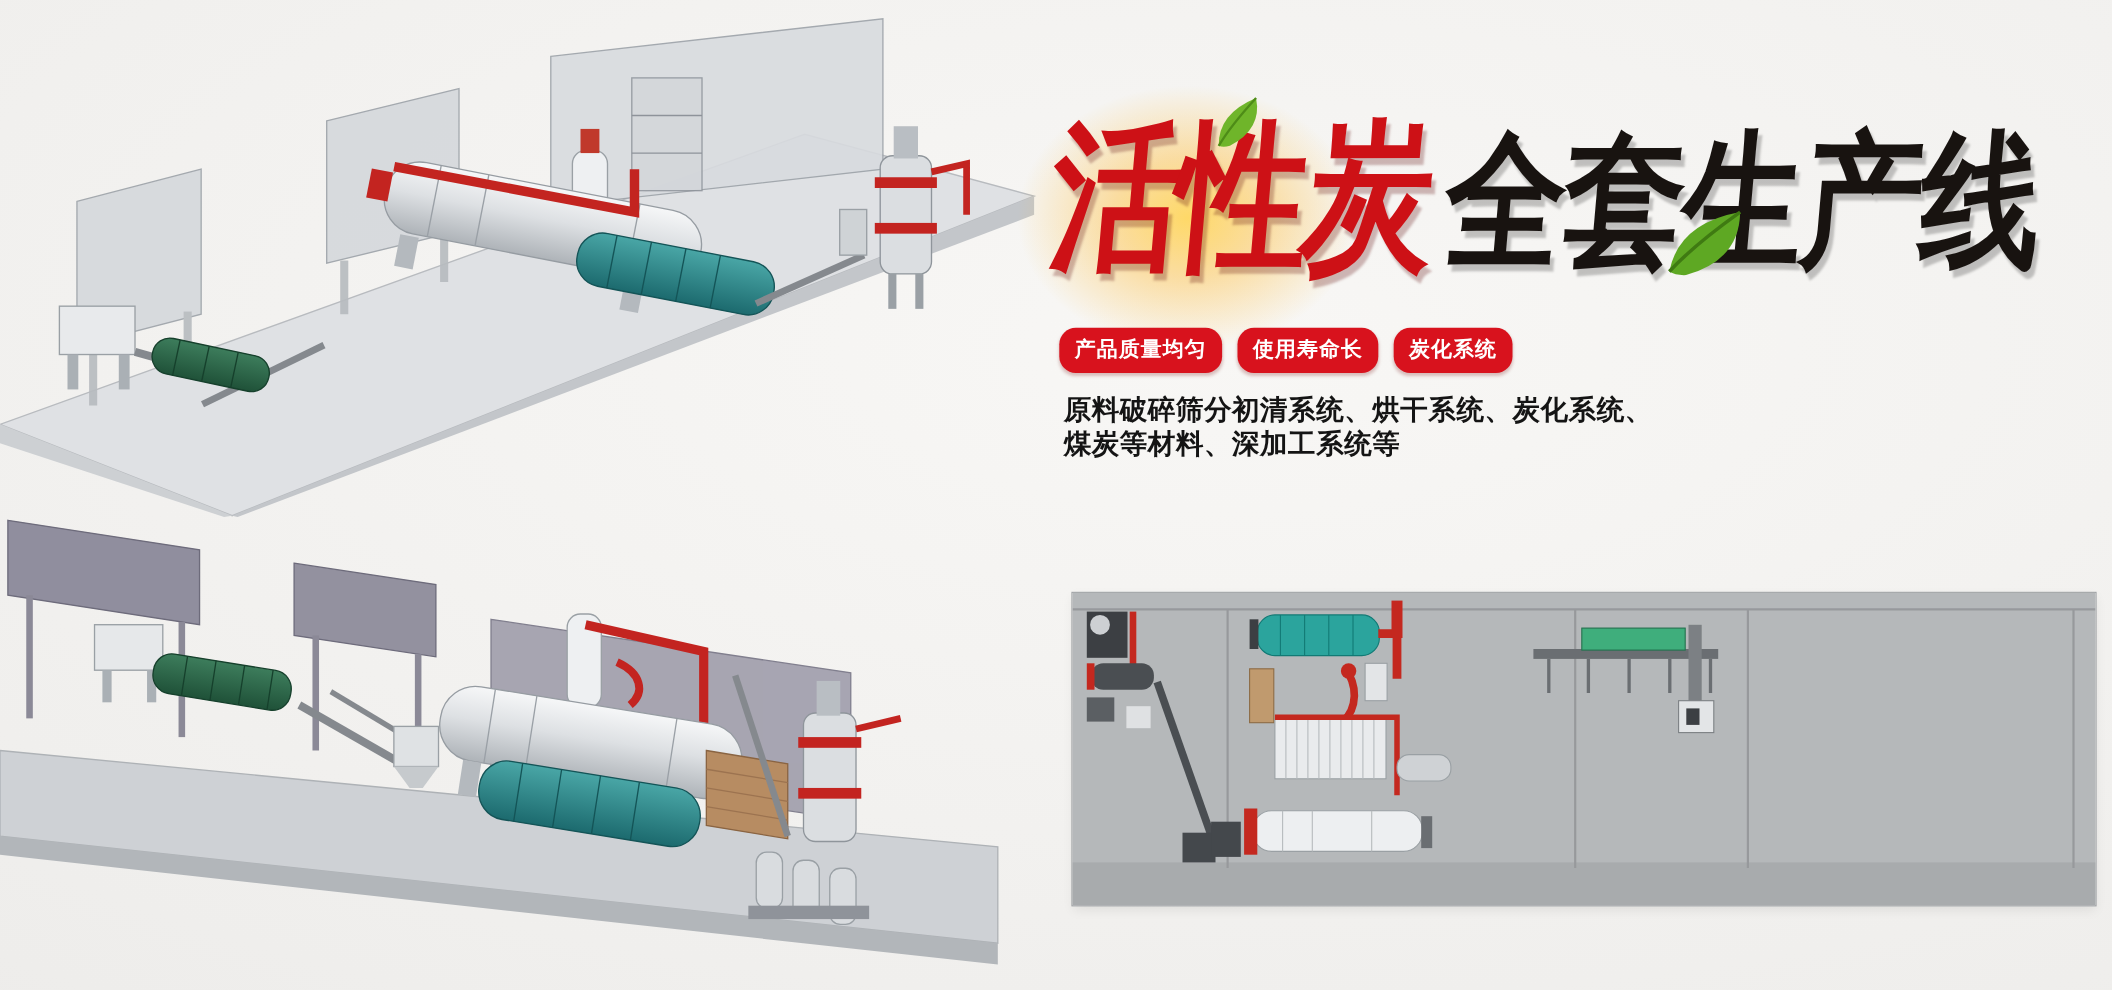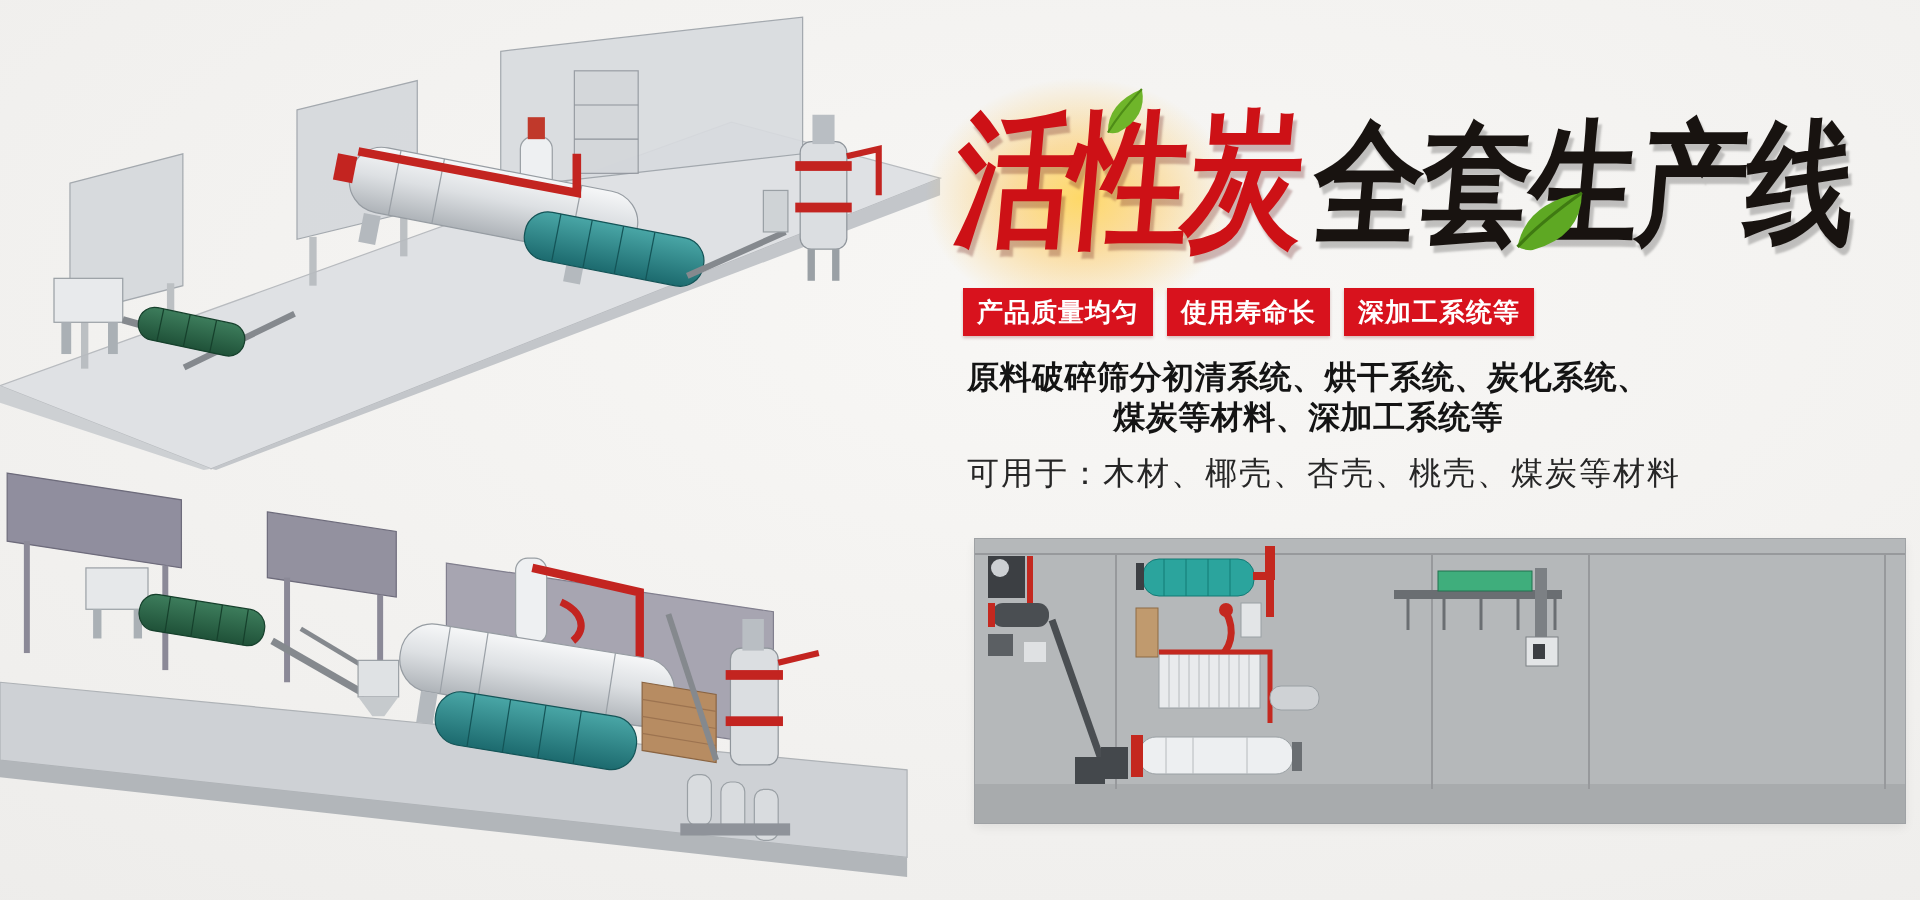--- a/index.html
+++ b/index.html
@@ -25,26 +25,26 @@
   .t-red   { font-size:120px; color:#cd1116; letter-spacing:-6px;
              text-shadow:4px 5px 2px rgba(95,10,10,.28); }
   .t-black { font-size:110px; color:#181310; letter-spacing:-2px; margin-left:16px;
              text-shadow:4px 5px 2px rgba(0,0,0,.22); }
 
   .leaf { position:absolute; }
   .leaf-1 { left:1098px; top:92px;  width:56px; height:40px; transform:rotate(-24deg); }
   .leaf-2 { left:1508px; top:192px; width:86px; height:60px; transform:rotate(-12deg); }
 
   .badges { position:absolute; left:963px; top:288px; display:flex; gap:14px; list-style:none; }
-  .badge  { background:#d8121d; color:#fff; font-size:26px; font-weight:bold; line-height:1;
-            padding:11px 14px; border-radius:0; letter-spacing:1px;
-            box-shadow:0 2px 3px rgba(120,10,10,.25); }
-
-  .desc { position:absolute; left:967px; top:358px; font-size:32px; font-weight:bold;
-          color:#141414; line-height:1.24; letter-spacing:.5px;text-align:center; }
+  .badge  { background:#d8121d; color:#fff; font-size:19px; font-weight:bold; line-height:1;
+            padding:11px 14px; border-radius:15px; letter-spacing:1px;
+            box-shadow:0 2px 3px rgba(120,10,10,.25);margin-top:10px; }
+
+  .desc { position:absolute; left:967px; top:358px; font-size:25px; font-weight:bold;
+          color:#141414; line-height:1.24; letter-spacing:.5px; }
   .materials { position:absolute; left:967px; top:452px; font-size:32px; font-weight:400;
                color:#262626; letter-spacing:2px; }
 
   .panorama { position:absolute; left:975px; top:539px; width:930px; height:284px;
               outline:1px solid #9fa2a5; box-shadow:0 4px 10px rgba(0,0,0,.08); }
   .panorama svg { display:block; width:100%; height:100%; }
 </style>
 </head>
 <body>
 
@@ -267,29 +267,28 @@
     <path d="M3,30 Q20,18 50,5" stroke="#4e8c17" stroke-width="2" fill="none"></path>
   </svg>
   <svg class="leaf leaf-2" viewBox="0 0 54 38">
     <path d="M3,30 Q14,4 50,5 Q44,32 12,34 Q6,33 3,30 Z" fill="#5ea823"></path>
     <path d="M3,30 Q20,18 50,5" stroke="#3f7a12" stroke-width="2" fill="none"></path>
   </svg>
 
   <ul class="badges">
     <li class="badge">产品质量均匀</li>
     <li class="badge">使用寿命长</li>
-    <li class="badge">深加工系统等</li>
+    <li class="badge">炭化系统</li>
   </ul>
 
   <p class="desc">
     <span>原料破碎筛分初清系统、烘干系统、炭化系统、</span><br>
     <span>煤炭等材料、深加工系统等</span>
   </p>
 
-  <p class="materials">可用于：木材、椰壳、杏壳、桃壳、煤炭等材料</p>
 
   <div class="panorama">
     <svg viewBox="0 0 930 284" preserveAspectRatio="none">
       <rect width="930" height="284" fill="#b5b8ba"></rect>
       <rect y="245" width="930" height="39" fill="#a8abad"></rect>
       <line x1="0" y1="15" x2="930" y2="15" stroke="#97999c" stroke-width="2"></line>
       <g stroke="#97999c" stroke-width="2">
         <line x1="141" y1="15" x2="141" y2="250"></line>
         <line x1="457" y1="15" x2="457" y2="250"></line>
         <line x1="614" y1="15" x2="614" y2="250"></line>

